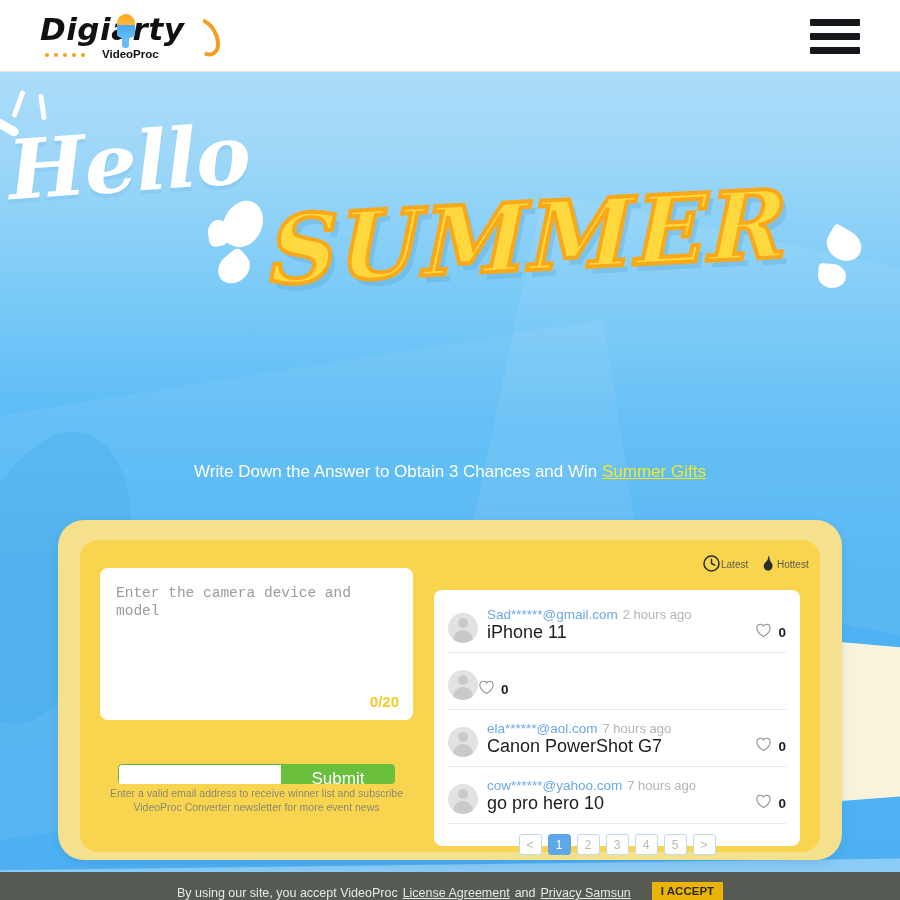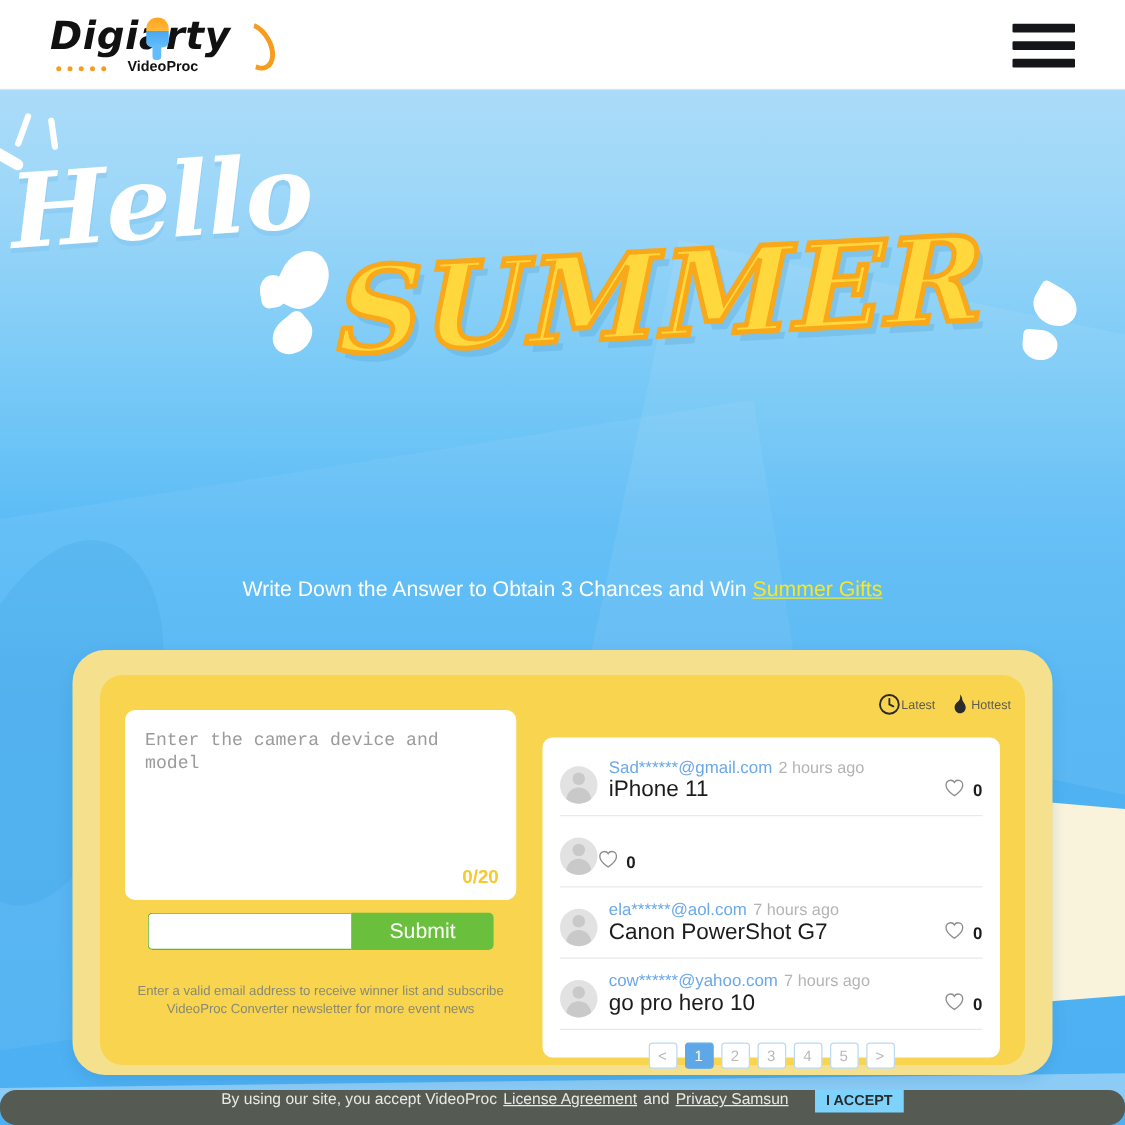--- a/index.html
+++ b/index.html
@@ -176,22 +176,22 @@
   .comment-box .ph {
     position: absolute; left: 16px; top: 16px; right: 16px;
     font-family: "Liberation Mono", monospace;
     font-size: 14.5px; color: #9b9b9b; line-height: 18px;
   }
   .char-count {
     position: absolute; right: 14px; bottom: 10px;
     font-size: 15px; font-weight: bold; color: #f6c92d;
   }
   .submit-row {
-    position: absolute; left: 18px; top: 162px;
-    width: 277px; height: 30px;
+    position: absolute; left: 18px; top: 196px;
+    width: 277px; height: 20px;
     display: flex; border-radius: 4px; overflow: hidden;
   }
   .email-input {
     width: 163px; height: 30px;
     border: 1.5px solid #61b734; border-right: none;
     background: #fff; outline: none;
     font-size: 13px; padding: 0 7px;
     font-family: "Liberation Sans", sans-serif;
     border-radius: 4px 0 0 4px;
   }
@@ -268,26 +268,26 @@
     border-radius: 3px; background: #fff; color: #b9b9b9;
     font-size: 12px; display: flex; align-items: center; justify-content: center;
     cursor: pointer;
   }
   .pg.active { background: #5fa8e8; border-color: #5fa8e8; color: #fff; }
 
   
   .cookie-bar {
     position: absolute; left: 0; bottom: 0; width: 900px; height: 28px;
     background: #555b52; color: #e9e9e4;
-    display: flex; align-items: flex-start; justify-content: center; gap: 5px;
-    font-size: 12.5px; z-index: 60; border-radius: 13px;
+    display: flex; align-items: flex-end; justify-content: center; gap: 5px;
+    font-size: 12.5px; z-index: 60;
   }
   .cookie-bar a { color: #e9e9e4; text-decoration: underline; cursor: pointer; }
   .accept-btn {
-    margin-left: 16px; background: #7dd3fc; color: #2a2a2a;
+    margin-left: 16px; background: #eab308; color: #2a2a2a;
     border: none; padding: 3px 9px; font-size: 11.5px; font-weight: bold;
     cursor: pointer; font-family: "Liberation Sans", sans-serif;
   }
 </style>
 </head>
 <body>
 
 <div class="site-header">
   <div class="logo-wrap">
     <div class="logo-word">Digiarty</div>

